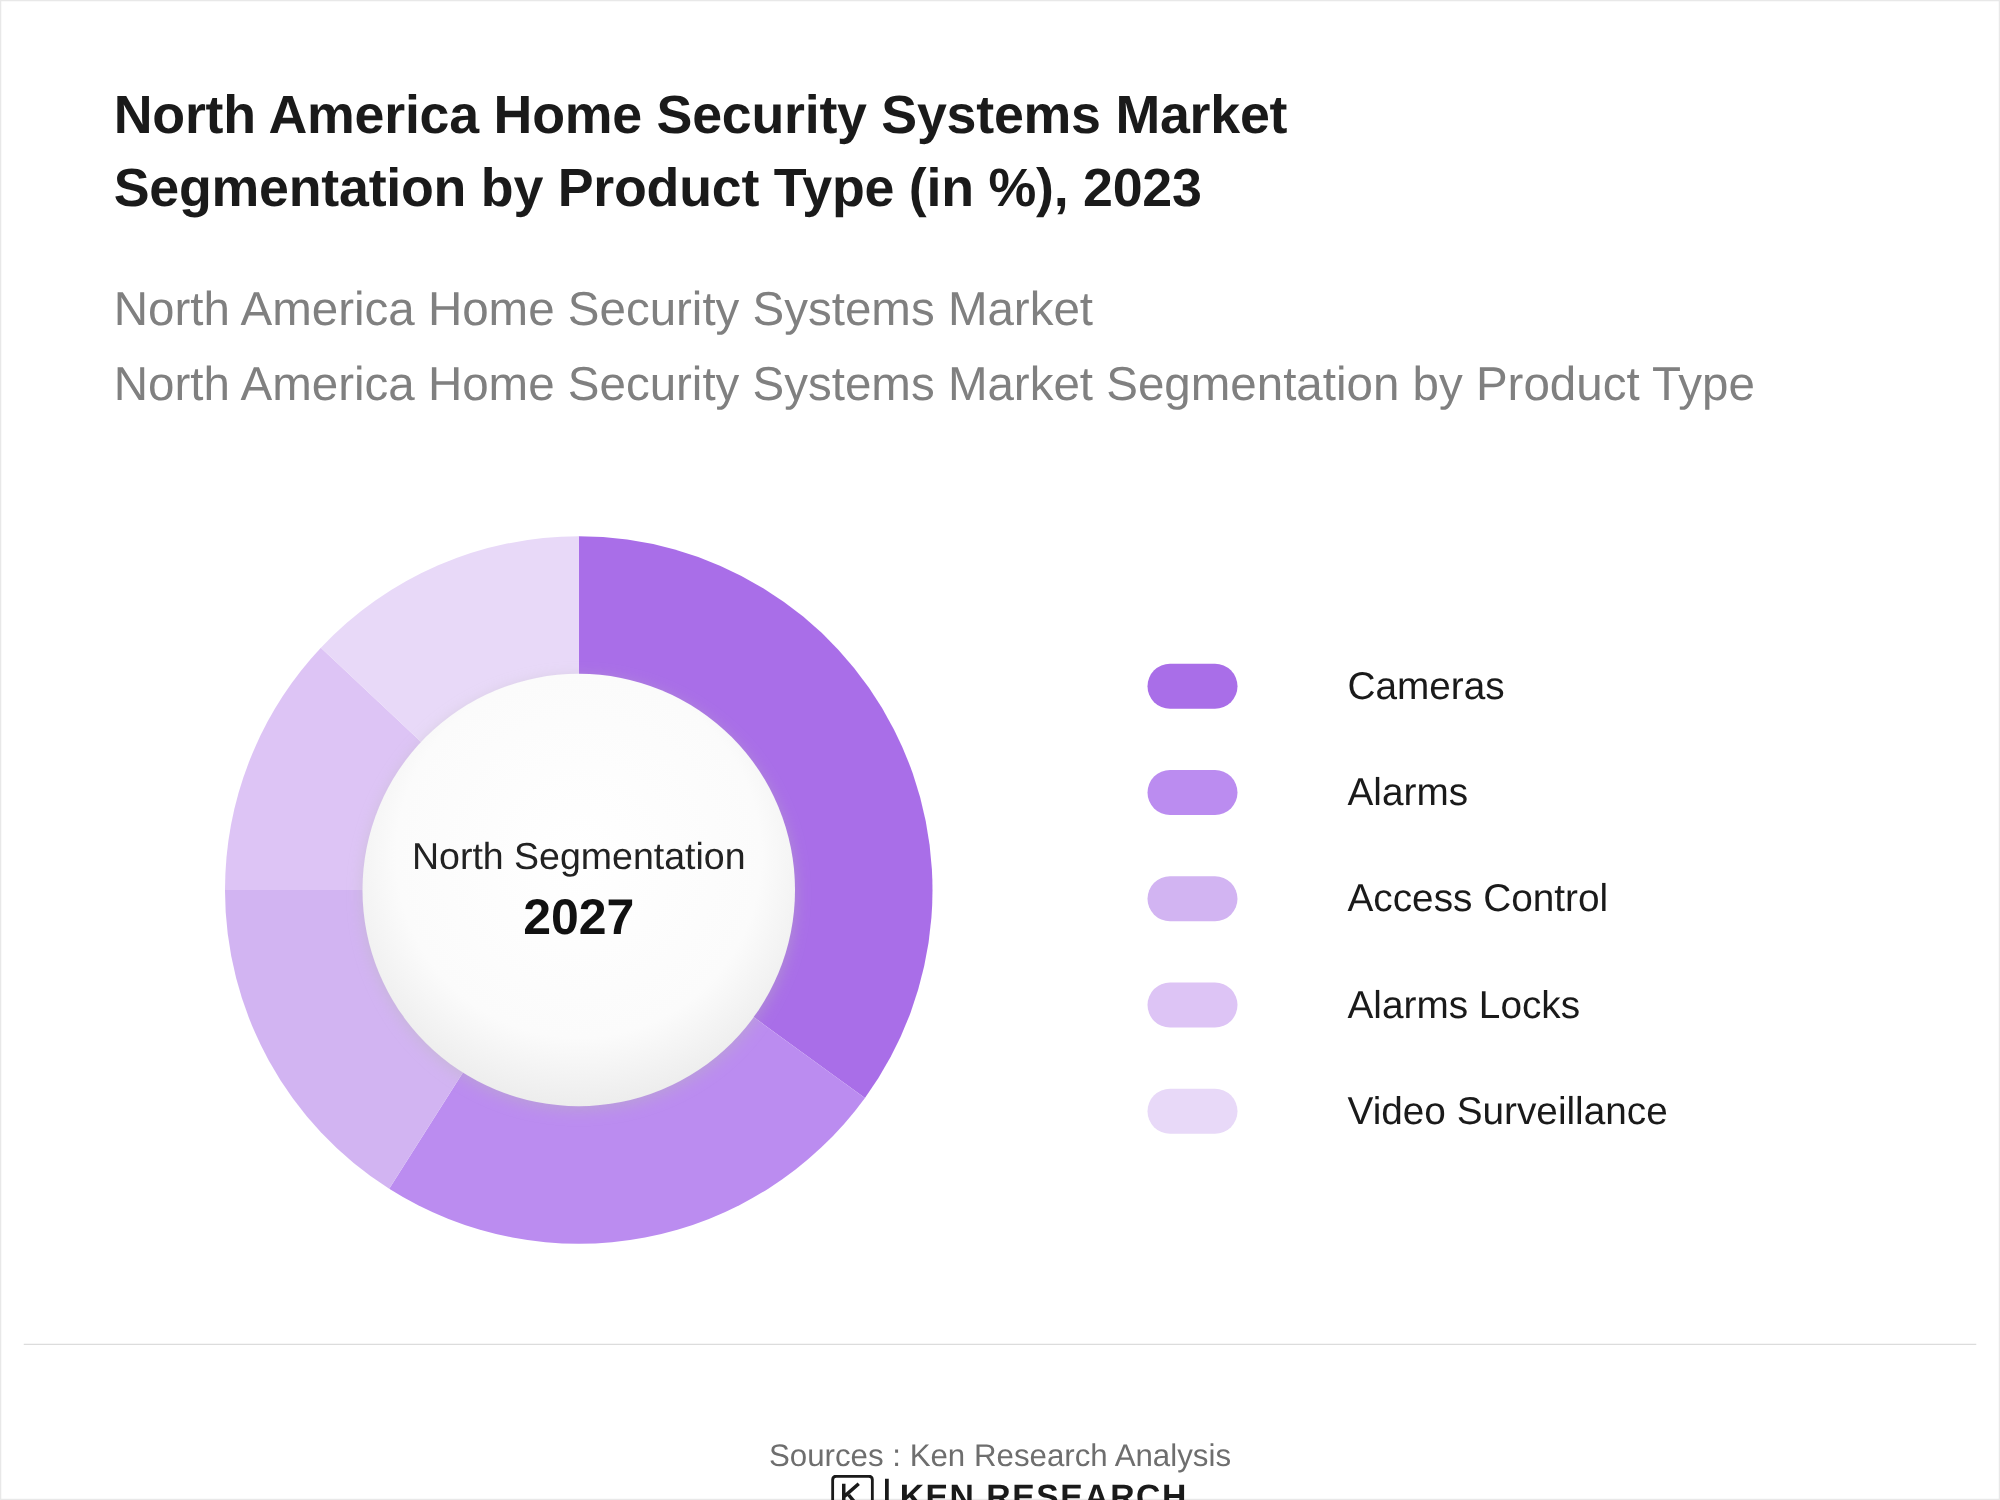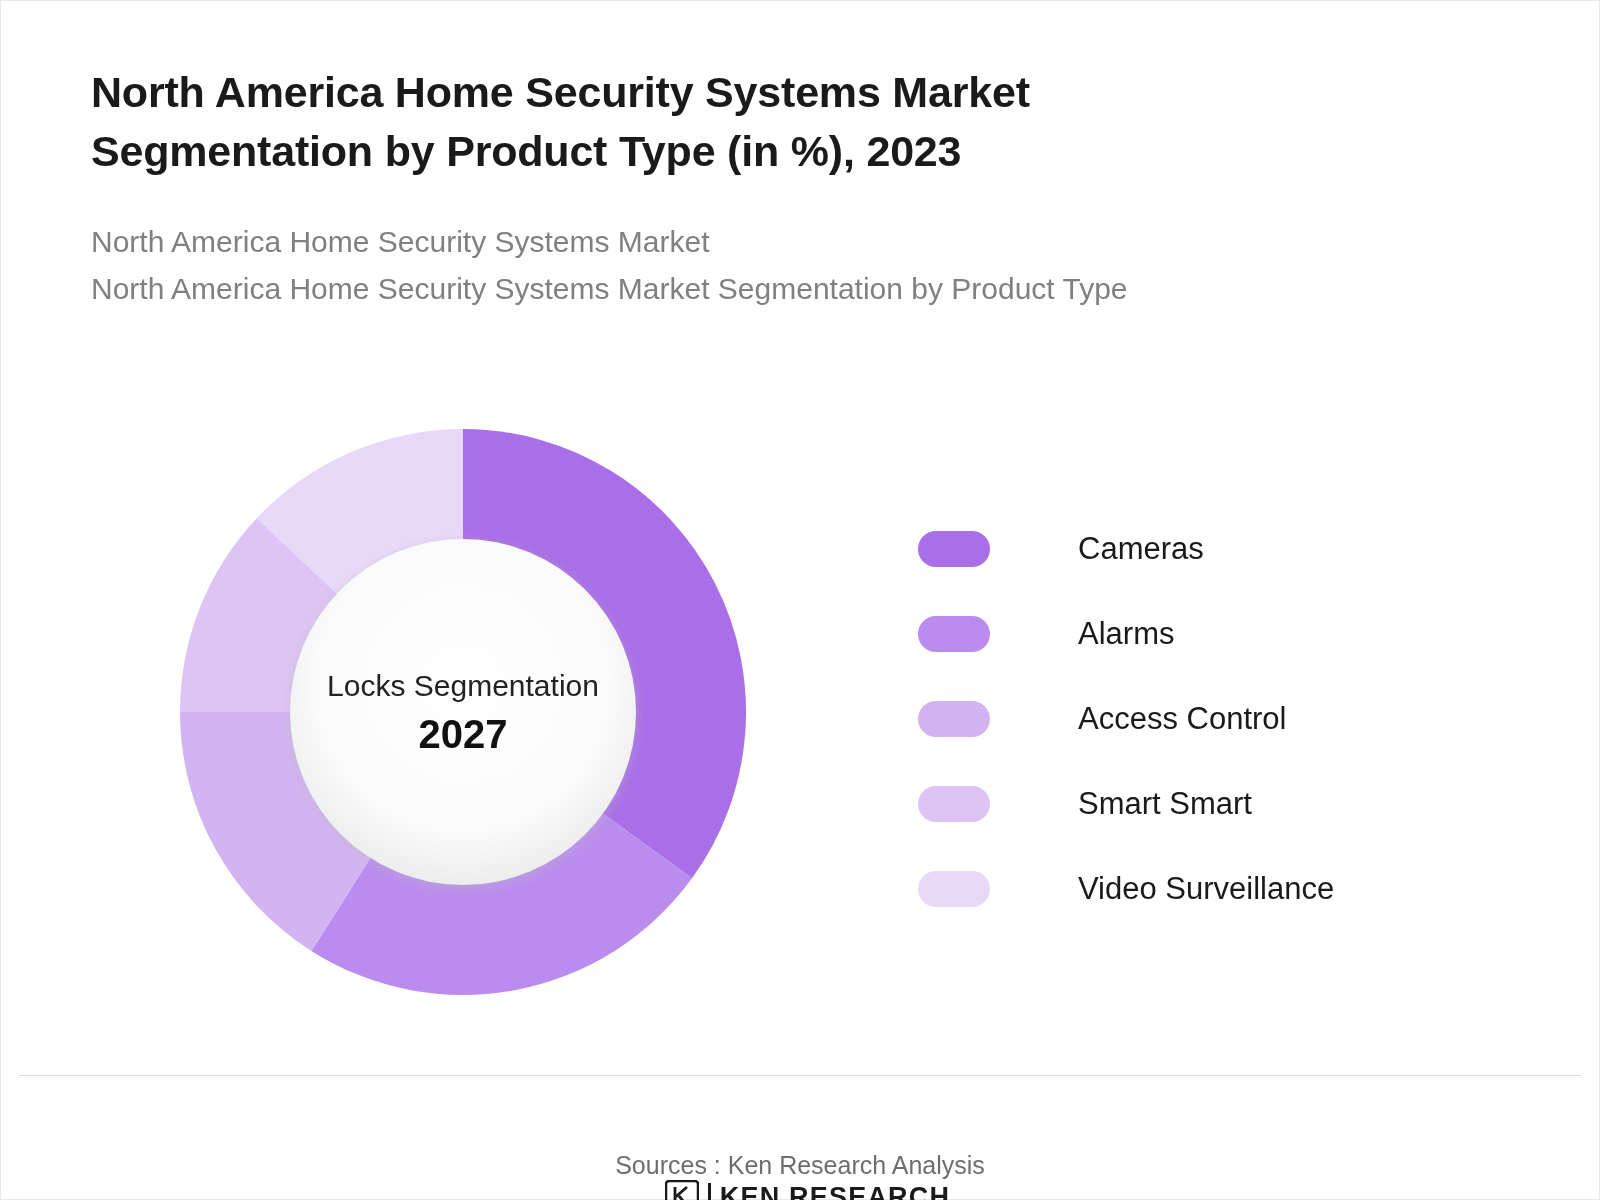--- a/index.html
+++ b/index.html
@@ -37,21 +37,21 @@
     color: #1a1a1a;
     line-height: 1.38;
     letter-spacing: -0.2px;
     margin: 0;
     max-width: 1180px;
   }
   .subtitle-block {
     margin-top: 36px;
   }
   .subtitle-line {
-    font-size: 30px;
+    font-size: 38px;
     color: #808080;
     line-height: 1.58;
     font-weight: normal;
     white-space: nowrap;
   }
 
   
   .chart-area {
     position: absolute;
     left: 0;
@@ -203,41 +203,41 @@
         <g id="slice-layer">
             <path d="M 289 289 L 289.00 6.00 A 283 283 0 0 1 517.95 455.34 Z" fill="#a96ee8"></path>
             <path d="M 289 289 L 517.95 455.34 A 283 283 0 0 1 137.36 527.94 Z" fill="#bb8cf0"></path>
             <path d="M 289 289 L 137.36 527.94 A 283 283 0 0 1 6.00 289.00 Z" fill="#d2b4f2"></path>
             <path d="M 289 289 L 6.00 289.00 A 283 283 0 0 1 82.70 95.27 Z" fill="#ddc4f5"></path>
             <path d="M 289 289 L 82.70 95.27 A 283 283 0 0 1 289.00 6.00 Z" fill="#e8d9f8"></path>
           </g>
         <circle cx="289" cy="289" r="173" fill="url(#holeGrad)" filter="url(#holeShadow)"></circle>
       </svg>
       <div class="donut-center-label">
-        <div class="center-line1">Locks Segmentation</div>
+        <div class="center-line1">North Segmentation</div>
         <div class="center-line2">2027</div>
       </div>
     </div>
 
     <div class="legend" id="legend">
         <div class="legend-item">
           <span class="legend-swatch" style="background: rgb(169, 110, 232);"></span>
           <span class="legend-label">Cameras</span>
         </div>
         <div class="legend-item">
           <span class="legend-swatch" style="background: rgb(187, 140, 240);"></span>
           <span class="legend-label">Alarms</span>
         </div>
         <div class="legend-item">
           <span class="legend-swatch" style="background: rgb(210, 180, 242);"></span>
           <span class="legend-label">Access Control</span>
         </div>
         <div class="legend-item">
           <span class="legend-swatch" style="background: rgb(221, 196, 245);"></span>
-          <span class="legend-label">Smart Smart</span>
+          <span class="legend-label">Alarms Locks</span>
         </div>
         <div class="legend-item">
           <span class="legend-swatch" style="background: rgb(232, 217, 248);"></span>
           <span class="legend-label">Video Surveillance</span>
         </div>
       </div>
 
   </div>
 
   <div class="footer-rule"></div>

